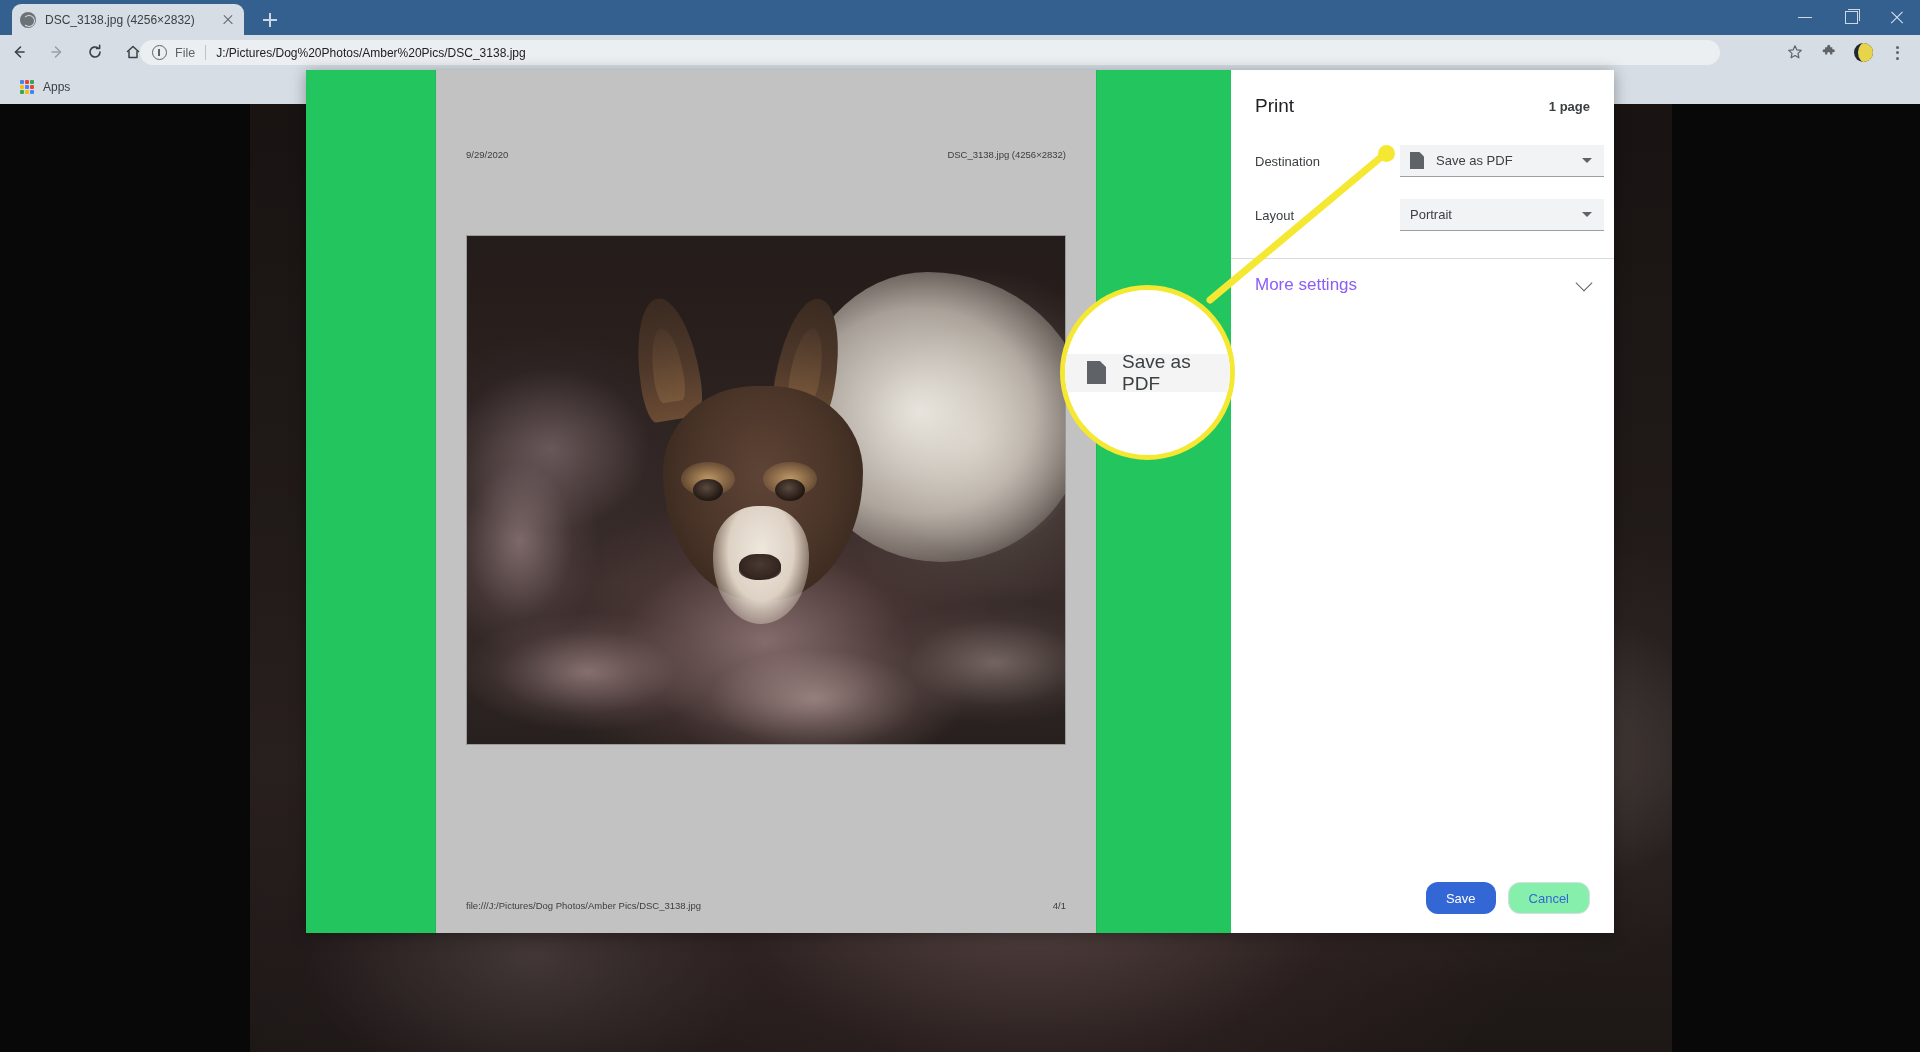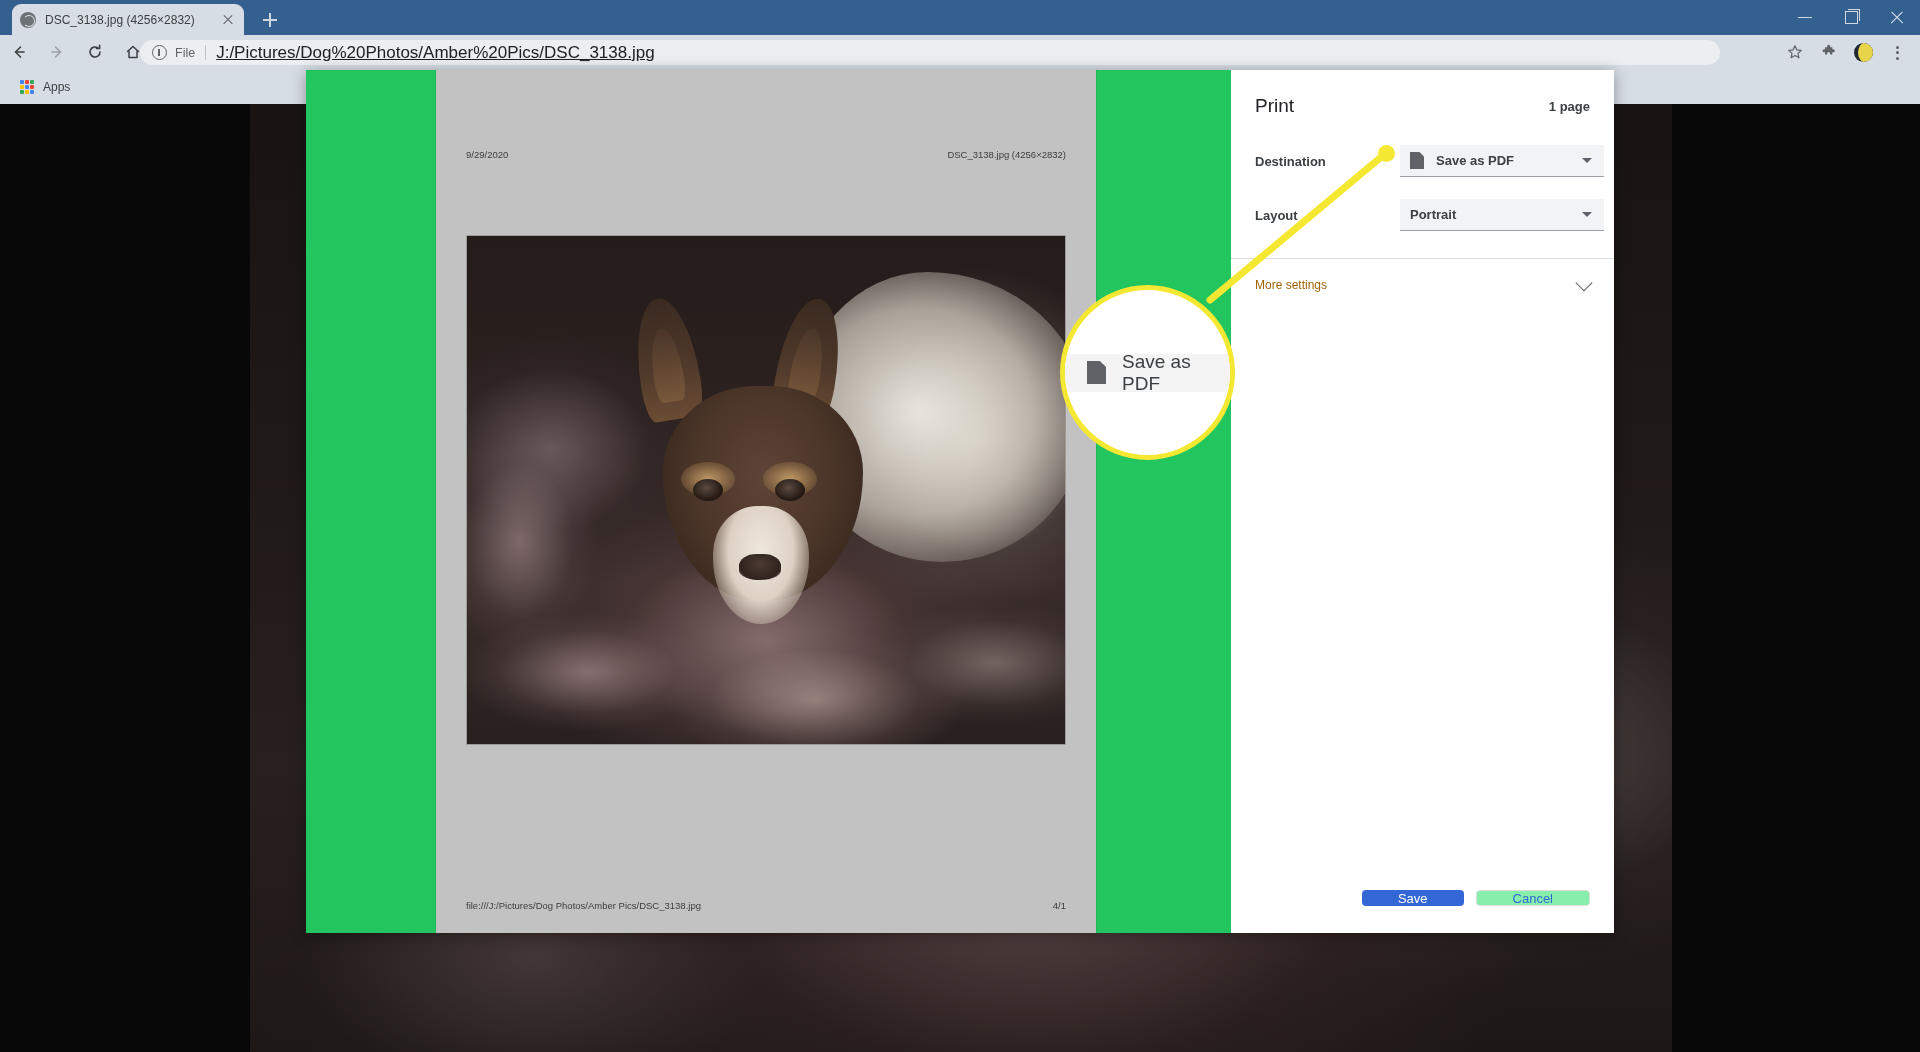--- a/index.html
+++ b/index.html
@@ -88,21 +88,21 @@
     position:absolute; inset:0; border:1.3px solid #5f6368; border-radius:50%;
   }
   .info-ico .i {
     position:absolute; left:6.3px; top:4px; width:1.5px; height:7px; background:#5f6368;
   }
   .info-ico .dot {
     position:absolute; left:6.3px; top:2.6px; width:1.6px; height:1.6px; background:#eceff2; border-radius:50%;
   }
   .omni-scheme { font-size:12.5px; color:#5f6368; margin-left:8px; }
   .omni-sep { width:1px; height:15px; background:#bcc2c7; margin:0 10px; }
-  .omni-url { font-size:17px; color:#202124; white-space:nowrap; overflow:hidden;text-decoration:underline; }
+  .omni-url { font-size:12px; color:#202124; white-space:nowrap; overflow:hidden; }
   .toolbar-right { position:absolute; right:6px; top:0; height:35px; display:flex; align-items:center; }
   .tbtn { width:34px; height:35px; position:relative; cursor:pointer; }
   .star {
     position:absolute; left:9px; top:9px; width:16px; height:16px;
   }
   .avatar {
     width:19px; height:19px; border-radius:50%;
     background:#1f2733; position:relative; overflow:hidden;
   }
   .avatar::after {
@@ -253,21 +253,21 @@
   .settings-pane {
     width: 383px; height:863px; background:#fff;
     position:relative; display:flex; flex-direction:column;
   }
   .sp-header {
     height: 62px; display:flex; align-items:center; justify-content:space-between;
     padding: 0 24px; padding-top:10px;
   }
   .sp-title { font-size:19px; color:#202124; font-weight:400; }
   .sp-pagecount { font-size:13px; color:#3c4043; font-weight:bold; }
-  .sp-body { padding: 6px 10px 0 24px; font-weight: bold; }
+  .sp-body { padding: 6px 10px 0 24px; }
   .setting-row {
     display:flex; align-items:center; height:46px; margin-bottom:8px;
   }
   .setting-label { width:145px; font-size:13px; color:#3c4043; }
   .select {
     flex:1 1 auto; height:32px; background:#f1f3f4;
     border-bottom:1px solid #9aa0a6;
     display:flex; align-items:center; padding:0 10px;
     position:relative; cursor:pointer;
   }
@@ -280,32 +280,32 @@
   .caret {
     position:absolute; right:12px; top:13px;
     width:0; height:0; border-left:5px solid transparent; border-right:5px solid transparent;
     border-top:5px solid #5f6368;
   }
   .divider { height:1px; background:#dadce0; margin: 12px 0 0 0; }
   .more-row {
     display:flex; align-items:center; justify-content:space-between;
     height:52px; padding: 0 24px; cursor:pointer;
   }
-  .more-label { font-size:12px; color:#a16207; }
+  .more-label { font-size:17px; color:#8b5cf6; }
   .chevron {
     width:12px; height:12px; border-right:1.8px solid #5f6368; border-bottom:1.8px solid #5f6368;
     transform: rotate(45deg); margin-top:-5px;
   }
   .sp-footer {
     position:absolute; left:0; bottom:0; width:100%; height:70px;
     display:flex; align-items:center; justify-content:flex-end; gap:12px;
     padding-right:24px;
   }
   .btn {
-    height:16px; padding:0 36px; border-radius:4px; font-size:13px;
+    height:32px; padding:0 20px; border-radius:12px; font-size:13px;
     display:flex; align-items:center; cursor:pointer;
   }
   .btn-primary { background:#3367d6; color:#fff; }
   .btn-secondary { background:#86efac; color:#3367d6; border:1px solid #dadce0; }
 
   
   .callout-line {
     position:absolute; z-index:40; pointer-events:none;
   }
   .callout-bubble {

